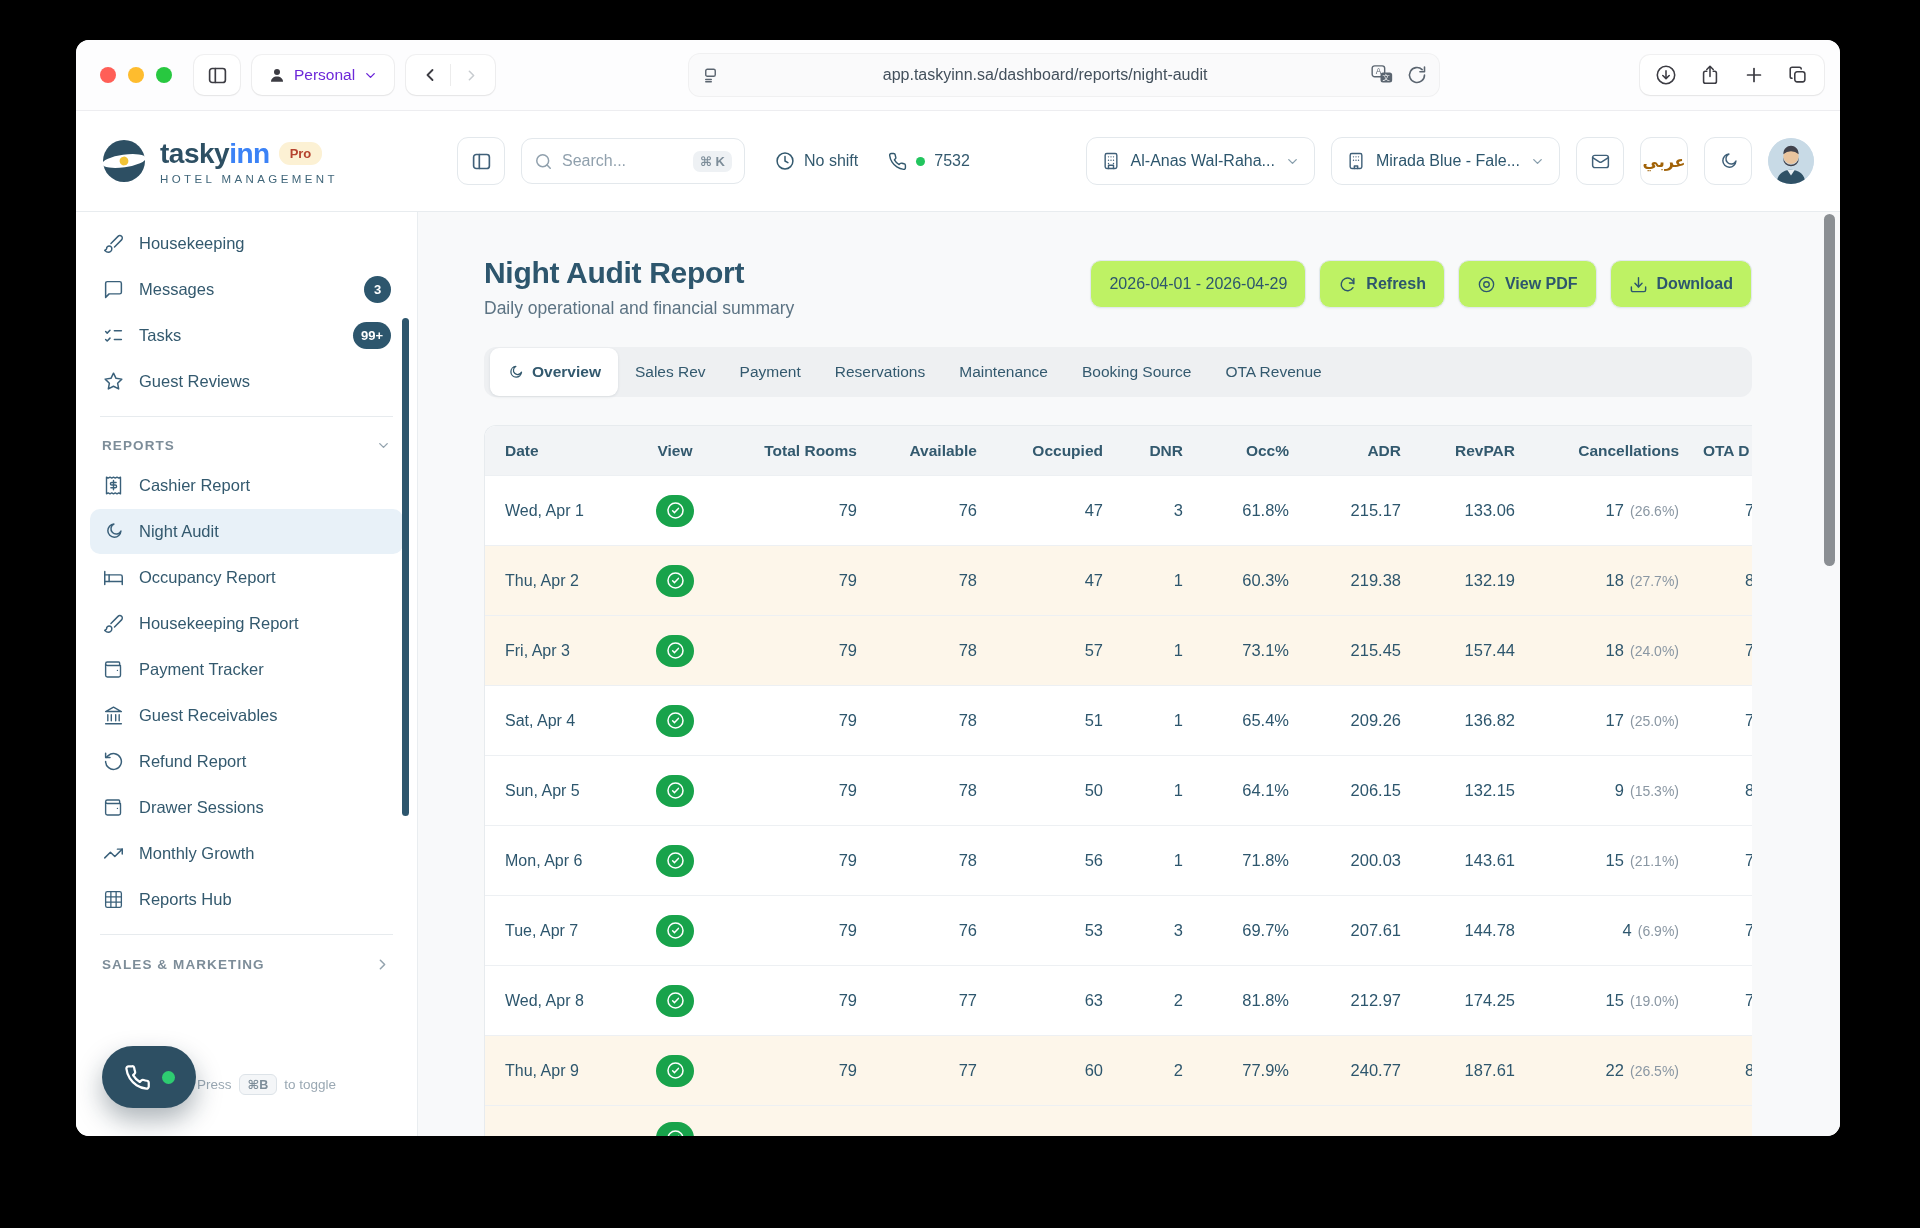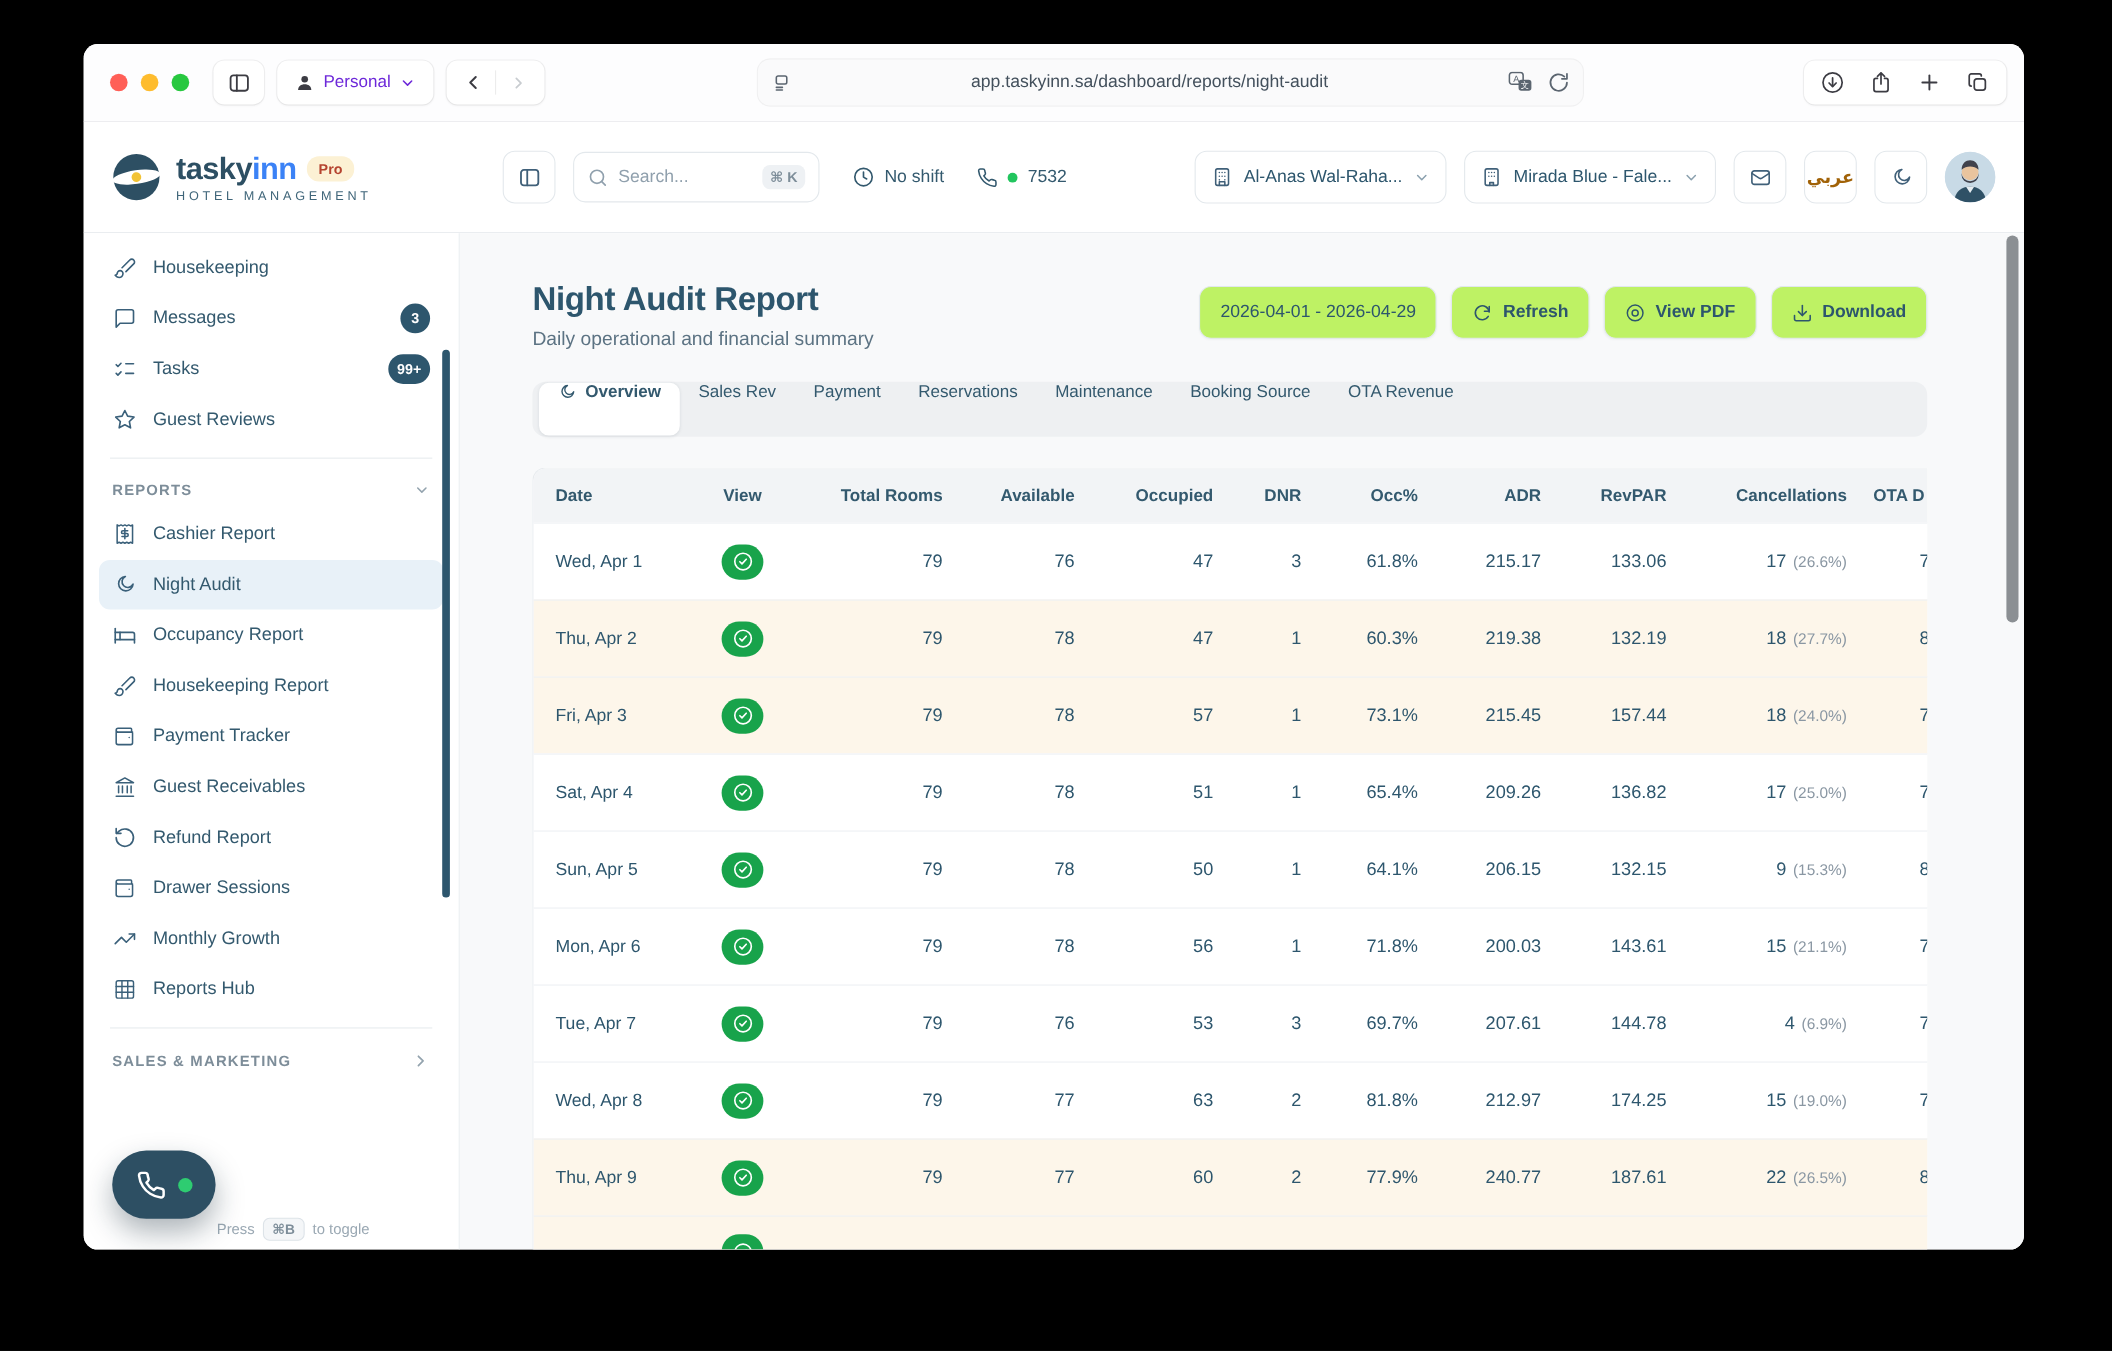--- a/index.html
+++ b/index.html
@@ -56,36 +56,36 @@
   .nav-item{height:45px;margin:1px 14px;display:flex;align-items:center;gap:15px;padding:0 12px;border-radius:10px;
             color:#33596e;font-size:16.5px;font-weight:500;}
   .nav-item.active{background:#e8f1f8;}
   .nav-ic{width:22px;height:22px;display:flex;align-items:center;justify-content:center;color:#3a607a;flex:0 0 auto;}
   .nav-badge{margin-left:auto;background:#2d566d;color:#fff;font-size:13px;font-weight:700;border-radius:999px;
              min-width:27px;height:27px;display:flex;align-items:center;justify-content:center;padding:0 8px;box-sizing:border-box;}
   .sdivider{height:1px;background:#e7ebee;margin:12px 24px;}
   .section-head{display:flex;align-items:center;justify-content:space-between;padding:9px 26px;color:#7d8d99;
                 font-size:13.5px;letter-spacing:1.1px;font-weight:600;}
   .side-scroll{position:absolute;right:8px;top:106px;width:7px;height:498px;border-radius:4px;background:#2d566d;}
-  .hint{position:absolute;bottom:8px;left:40px;right:0;display:flex;justify-content:center;align-items:center;
+  .hint{position:absolute;bottom:41px;left:40px;right:0;display:flex;justify-content:center;align-items:center;
         gap:7px;color:#9aa8b3;font-size:13.5px;}
   .kbd{border:1px solid #dde3e8;background:#f4f6f8;border-radius:6px;padding:2px 8px;font-size:12.5px;color:#7d8d99;font-weight:600;}
   .phone-fab{position:absolute;left:26px;bottom:28px;width:94px;height:62px;border-radius:32px;background:#2d4f63;
              display:flex;align-items:center;justify-content:center;gap:11px;box-shadow:0 12px 26px rgba(20,40,55,.35);z-index:5;}
   
   .main{flex:1;background:#f8f9fa;position:relative;padding:44px 88px 0 66px;min-width:0;overflow:hidden;}
   .page-head{display:flex;justify-content:space-between;align-items:flex-start;margin-bottom:28px;}
   .title{font-size:30px;font-weight:700;color:#2d566d;letter-spacing:-.3px;}
   .subtitle{font-size:17.5px;color:#5c7383;margin-top:8px;}
   .actions{display:flex;gap:13px;margin-top:4px;}
   .btn{height:46px;background:#bef264;border:1px solid #e2e8ed;border-radius:11px;display:flex;align-items:center;gap:9px;
        padding:0 18px;font-size:16px;color:#2d566d;font-weight:600;box-shadow:0 1px 2px rgba(16,42,61,.04);}
   .btn.plain{font-weight:500;}
   .tabsbar{background:#eef0f2;border-radius:12px;height:50px;display:flex;align-items:center;padding:0 6px;gap:0;margin-bottom:28px;}
-  .tab{color:#33596e;font-size:15.5px;font-weight:500;padding:0 17px;height:48px;display:flex;gap:8px;border-radius:9px;}
+  .tab{color:#33596e;font-size:15.5px;font-weight:500;padding:0 17px;height:48px;display:flex;align-items:center;gap:8px;border-radius:9px;}
   .tab.active{background:#fff;box-shadow:0 1px 3px rgba(16,42,61,.10);font-weight:600;}
   .tablewrap{border:1px solid #e7ebee;border-right:none;border-radius:12px 0 0 0;overflow:hidden;background:#fff;}
   .ttable{width:1364px;}
   .trow{display:flex;align-items:center;height:69px;border-top:1px solid #edf0f3;background:#fff;}
   .trow.head{height:49px;background:#f2f4f6;border-top:none;}
   .trow.weekend{background:#fdf6ea;}
   .trow.partial{height:36px;align-items:flex-start;overflow:hidden;}
   .trow.partial .cell{padding-top:16px;}
   .cell{box-sizing:border-box;display:flex;align-items:center;font-size:16.5px;color:#2d566d;flex:0 0 auto;}
   .trow.head .cell{font-size:15.5px;font-weight:600;color:#33596e;}

